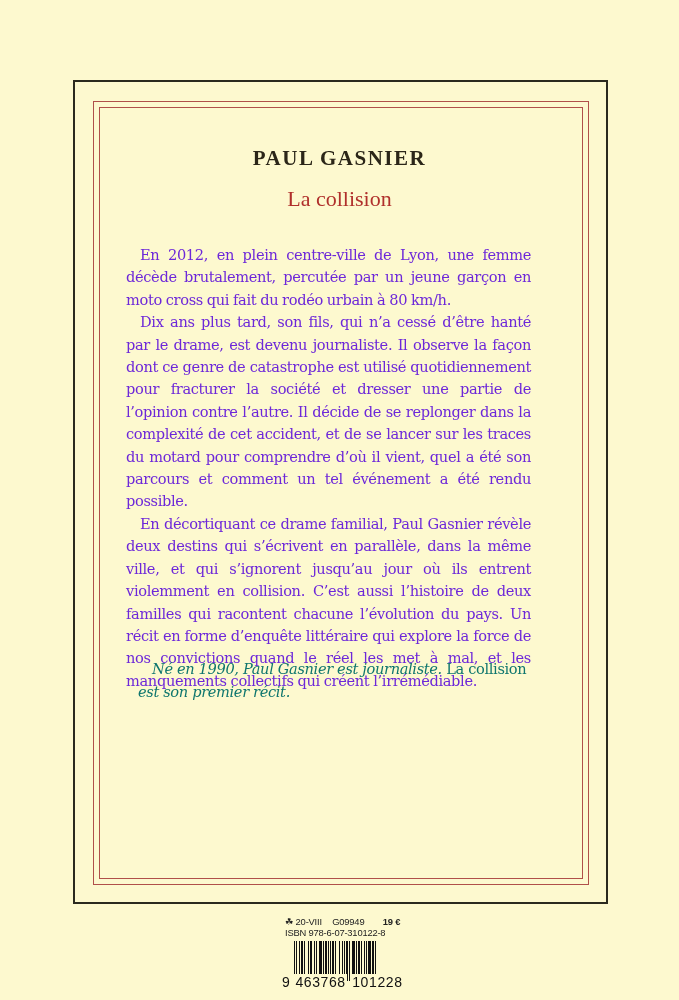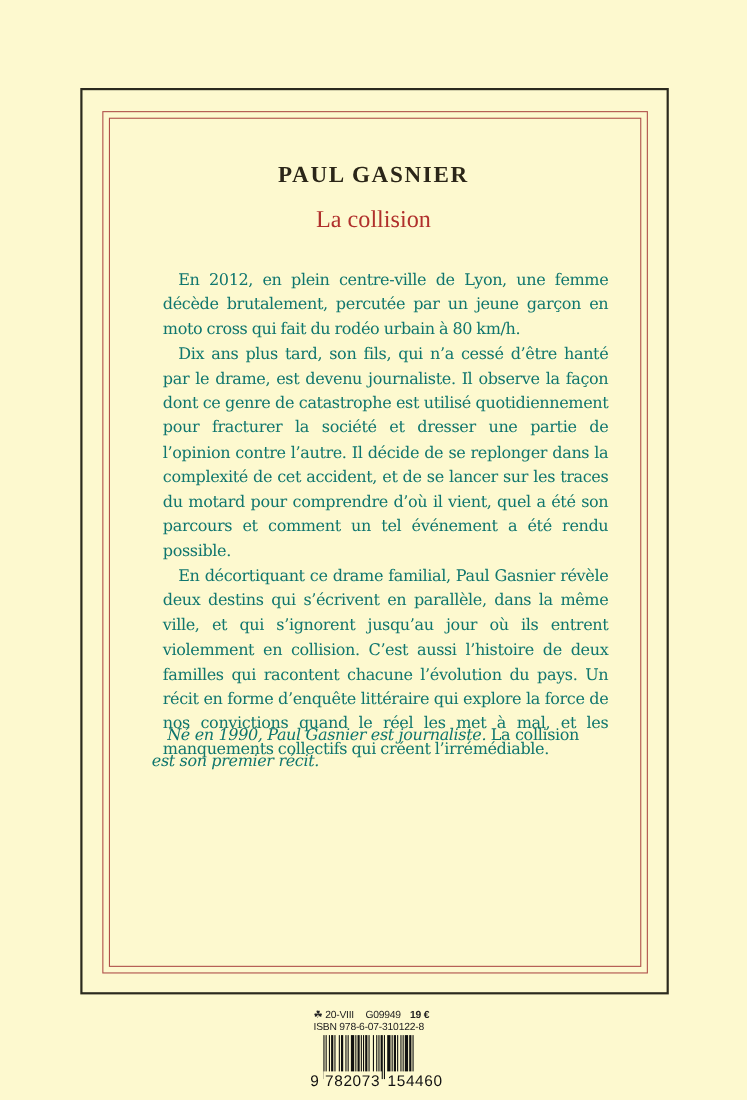--- a/index.html
+++ b/index.html
@@ -25,41 +25,41 @@
     position: absolute; left: 0; width: 679px; top: 146px; text-align: center;
     font-family: "Liberation Serif", serif; font-weight: bold;
     font-size: 21px; letter-spacing: 1.5px; color: #2b2618;
   }
   .title {
     position: absolute; left: 0; width: 679px; top: 186px; text-align: center;
     font-family: "Liberation Serif", serif;
     font-size: 22px; color: #b0302c;
   }
   .body-text {
-    position: absolute; left: 148px; top: 244px; width: 405px;
+    position: absolute; left: 126px; top: 244px; width: 405px;
     font-family: "DejaVu Serif", serif;
     font-size: 14.6px; line-height: 22.4px; text-align: justify;
     letter-spacing: -0.35px; word-spacing: -0.4px;
-    color: #0f766e;
+    color: #6d28d9;
   }
   .body-text p { margin: 0; text-indent: 14px; }
   .bio {
     position: absolute; left: 138px; top: 657px; width: 405px;
     font-family: "DejaVu Serif", serif;
     font-size: 14.6px; line-height: 23px; text-indent: 14px;
     letter-spacing: -0.35px; color: #0f766e;
   }
   .bio .it { font-style: italic; }
   .legal {
     position: absolute; left: 285px; top: 916px; width: 110px;
     font-family: "Liberation Sans", sans-serif; font-size: 9.4px;
     color: #222; line-height: 11px; letter-spacing: -0.2px;
   }
   .legal .row { white-space: nowrap; }
-  .legal .price { font-weight: bold; margin-left: 6px; }
+  .legal .price { font-weight: bold; margin-left: 16px; }
   .legal .code { margin-left: 8px; margin-top: 45px; }
   .barcode {
     position: absolute; left: 294px; top: 941px; width: 96px; height: 46px;
   }
   .barcode-bars { display: flex; height: 40px; align-items: stretch; }
   .barcode-bars span { display: block; background: #111; }
   .barcode-digits {
     position: absolute; left: -12px; top: 33px; white-space: nowrap;
     font-family: "Liberation Sans", sans-serif; font-size: 14px; color: #111;
     letter-spacing: 0.6px; background: transparent;
@@ -159,15 +159,15 @@
       <span style="width: 1px; background: rgb(17, 17, 17);"></span>
       <span style="width: 1px; background: transparent;"></span>
       <span style="width: 3px; background: rgb(17, 17, 17);"></span>
       <span style="width: 1px; background: transparent;"></span>
       <span style="width: 2px; background: rgb(17, 17, 17);"></span>
       <span style="width: 1px; background: transparent;"></span>
       <span style="width: 1px; background: rgb(17, 17, 17);"></span>
       <span style="width: 1px; background: transparent;"></span>
     </div>
   <div class="barcode-digits">
-    <span class="lead">9</span><span class="grp">782073</span> <span class="grp">154460</span>
+    <span class="lead">9</span><span class="grp">463768</span> <span class="grp">101228</span>
   </div>
 </div>
 
 </body></html>

